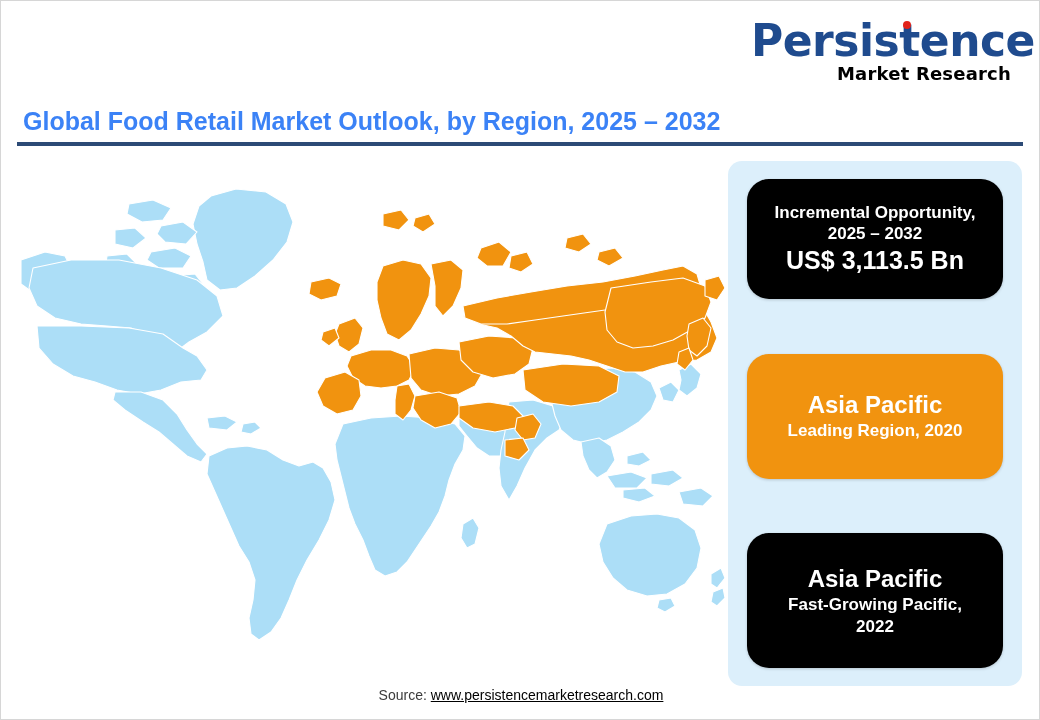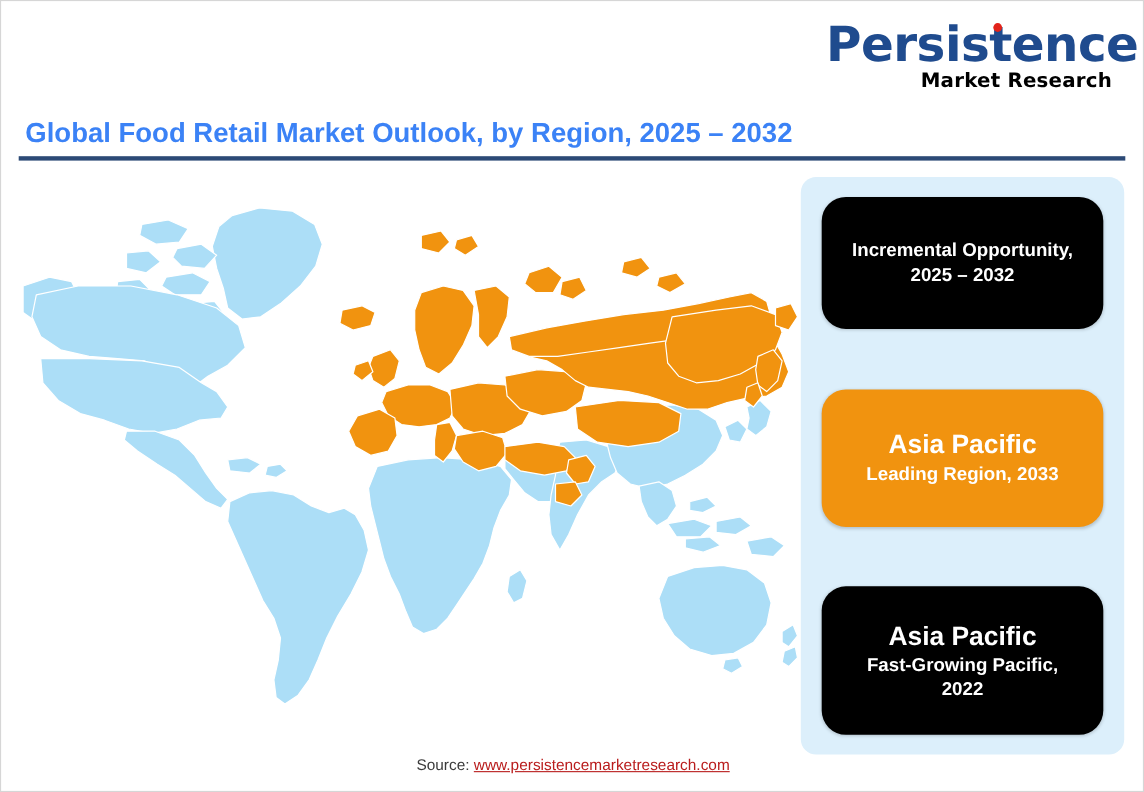--- a/index.html
+++ b/index.html
@@ -151,21 +151,21 @@
     position: absolute;
     left: 0;
     top: 686px;
     width: 1040px;
     text-align: center;
     font-size: 14px;
     color: #3b3b3b;
     font-family: "Liberation Sans", sans-serif;
   }
   .source a {
-    color: #b91c1c;
+    color: #000000;
     text-decoration: underline;
   }
 </style>
 </head>
 <body>
 
 <div id="infographic">
 
   <div class="logo">
     <span class="logo-main">
@@ -286,25 +286,26 @@
         </g>
       </g>
     </svg>
   </div>
 
   <div class="side-panel">
 
     <div class="card card-navy card-1">
       <div class="card-line-sm">Incremental Opportunity,</div>
       <div class="card-line-sm">2025 – 2032</div>
+      <div class="card-line-xl">US$ 3,113.5 Bn</div>
     </div>
 
     <div class="card card-orange card-2">
       <div class="card-line-lg">Asia Pacific</div>
-      <div class="card-line-sm">Leading Region, 2033</div>
+      <div class="card-line-sm">Leading Region, 2020</div>
     </div>
 
     <div class="card card-navy card-3">
       <div class="card-line-lg">Asia Pacific</div>
       <div class="card-line-sm">Fast-Growing Pacific,</div>
       <div class="card-line-sm">2022</div>
     </div>
   </div>
 
   <div class="source">

